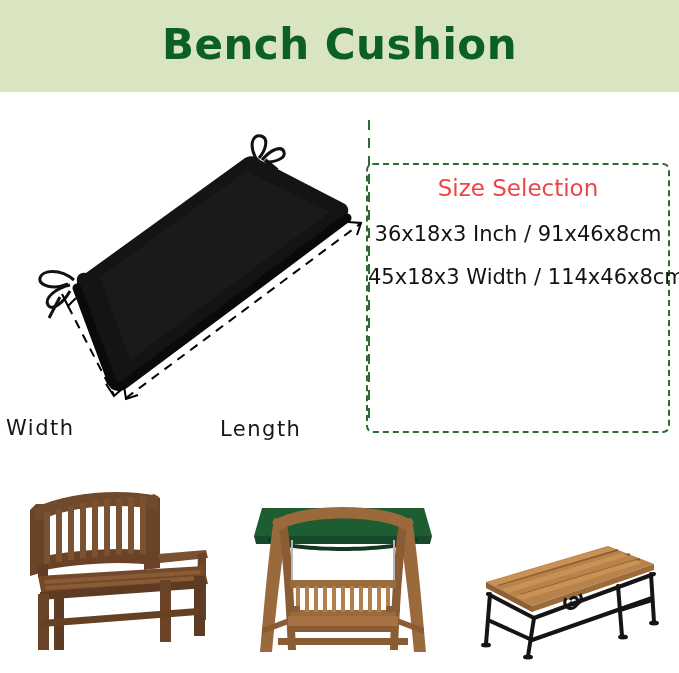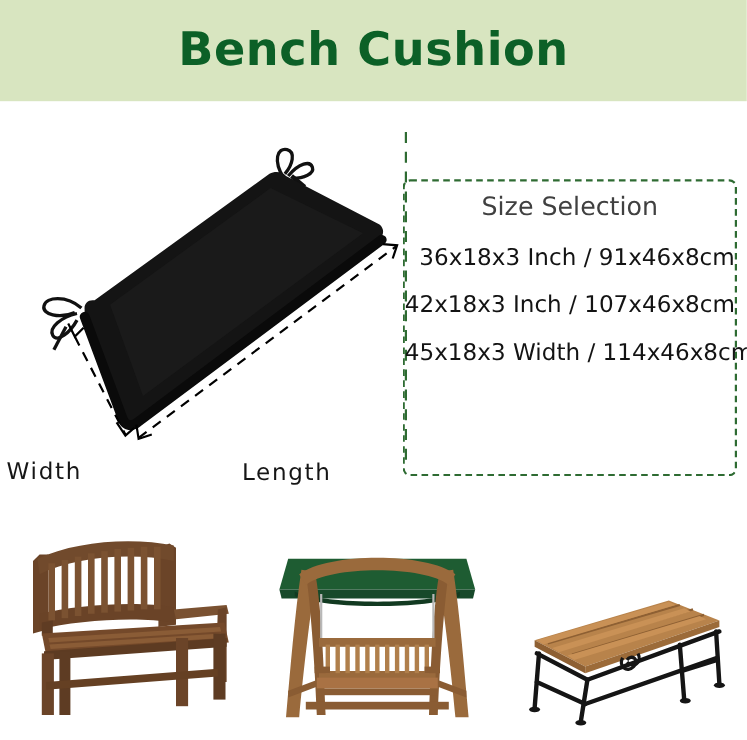--- a/index.html
+++ b/index.html
@@ -67,30 +67,30 @@
     border-radius: 7px;
     box-sizing: border-box;
     background: transparent;
   }
   #size-heading {
     position: absolute;
     left: 0; top: 10px;
     width: 100%;
     text-align: center;
     font-size: 23px;
-    color: #404040;
+    color: #ef4444;
     font-family: "DejaVu Sans", sans-serif;
   }
   #size-list {
     position: absolute;
     left: 0; top: 48px;
     width: 100%;
   }
   .size-item {
-    text-align: right;
+    text-align: center;
     font-size: 21px;
     color: #131313;
     font-family: "DejaVu Sans", sans-serif;
     height: 43px;
     line-height: 43px;
     white-space: nowrap;
   }
 
   
   #product-row {
@@ -167,21 +167,20 @@
     </svg>
 
     <div class="dim-label" id="label-width">Width</div>
     <div class="dim-label" id="label-length">Length</div>
   </div>
 
   <div id="size-box">
     <div id="size-heading">Size Selection</div>
     <div id="size-list">
       <div class="size-item">36x18x3 Inch / 91x46x8cm</div>
-      <div class="size-item">42x18x3 Inch / 107x46x8cm</div>
       <div class="size-item">45x18x3 Width / 114x46x8cm</div>
     </div>
   </div>
 
   <div id="product-row">
 
     <div class="product-figure" id="figure-bench-back">
       <svg width="220" height="180" viewBox="0 0 220 180">
 
         <path d="M22 30 L28 24 L36 24 L36 92 L22 96 Z" fill="#6b4428"></path>

